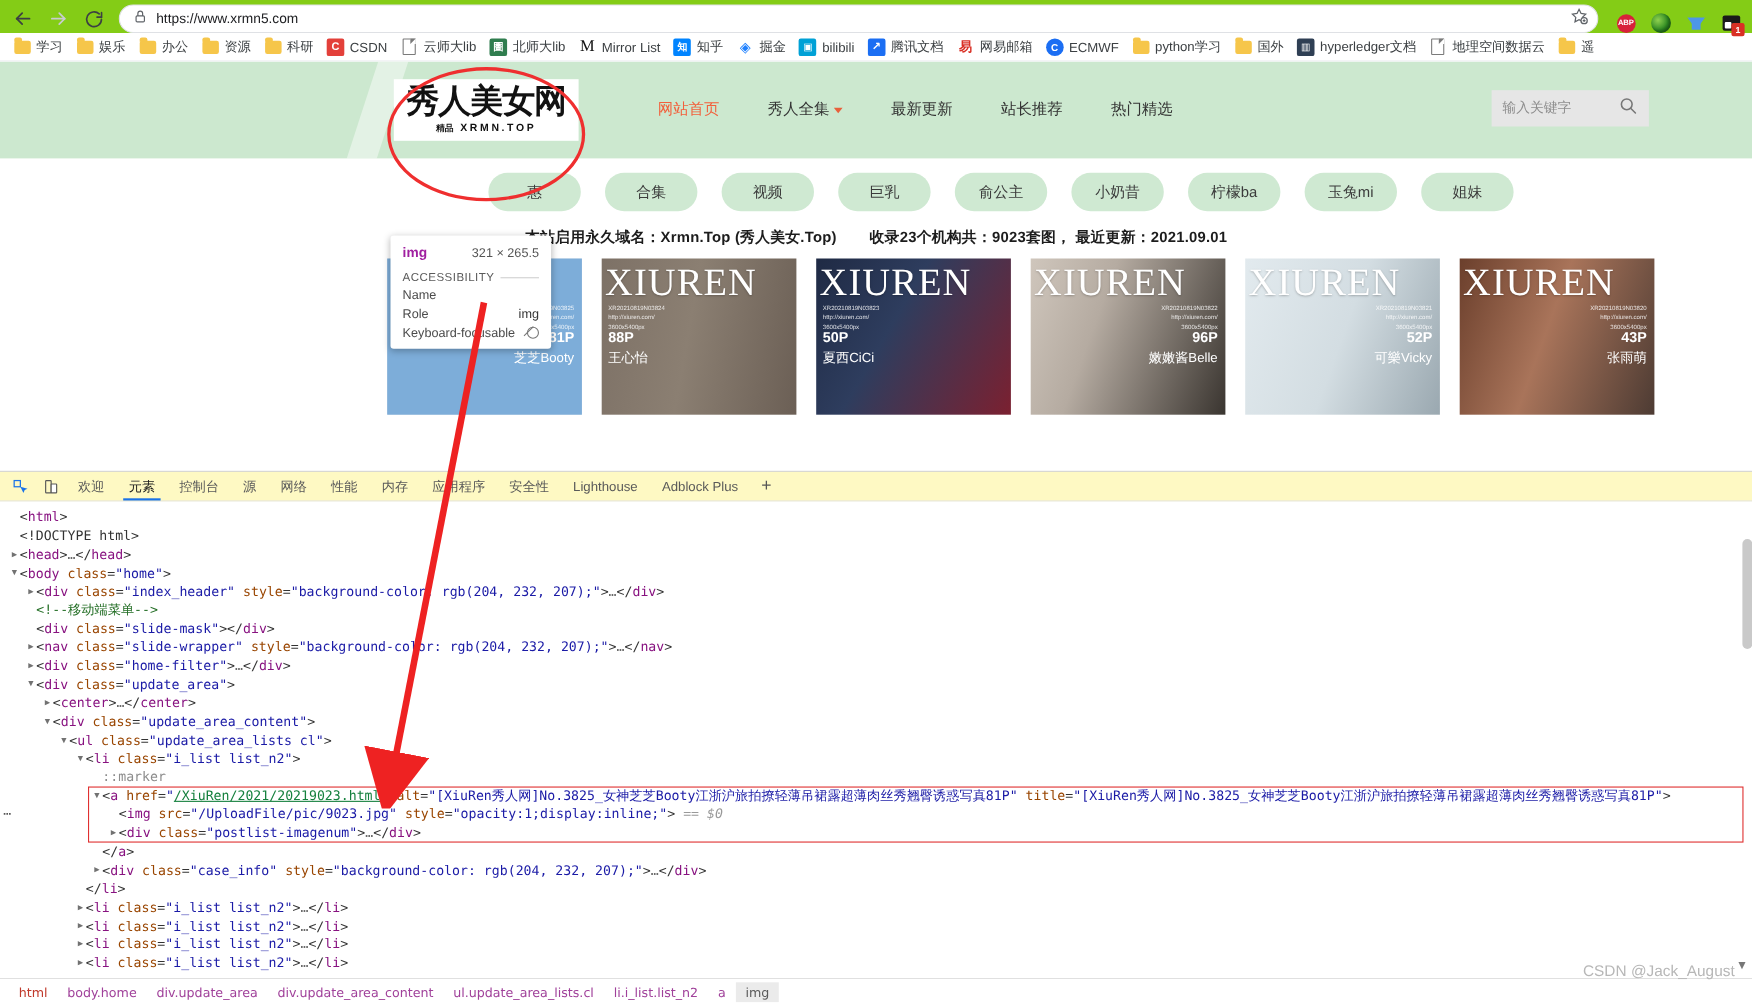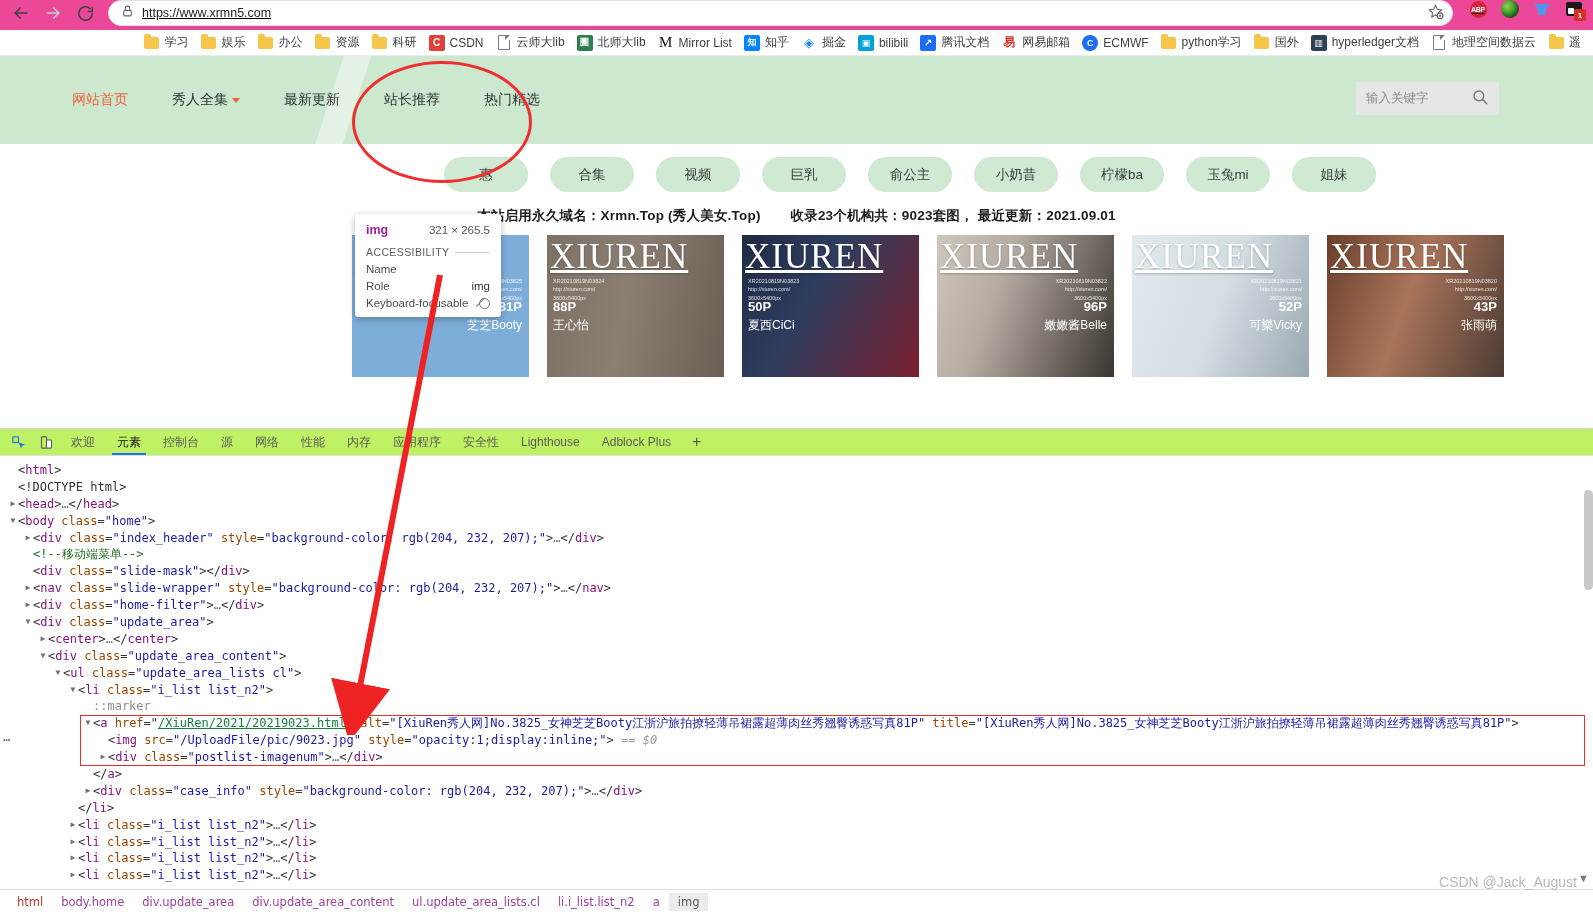--- a/index.html
+++ b/index.html
@@ -7,26 +7,25 @@
     margin: 0; padding: 0;
     width: 1593px; height: 914px;
     overflow: hidden;
     font-family: "Liberation Sans", "DejaVu Sans", sans-serif;
     background: #ffffff;
   }
 
   
   .browser-toolbar {
     height: 30px;
-    background: #ec4899;
+    background: #84cc16;
     display: flex;
-    align-items: flex-start;
+    align-items: flex-end;
     padding: 0 6px;
     gap: 2px;
-    text-decoration: underline;
   }
   .nav-btn {
     width: 30px; height: 26px;
     display: flex; align-items: center; justify-content: center;
     border-radius: 4px;
     color: #3c4043;
     flex: 0 0 auto;
   }
   .nav-btn.disabled { color: #c8ccd0; }
   .nav-btn svg { display: block; }
@@ -81,21 +80,20 @@
   
   .bookmarks-bar {
     height: 26px;
     background: #ffffff;
     display: flex;
     align-items: center;
     padding: 0 6px;
     gap: 0px;
     overflow: hidden;
     border-bottom: 1px solid #e8eaed;
-    justify-content: flex-end;
   }
   .bm {
     display: flex; align-items: center;
     gap: 5px;
     padding: 2px 6px;
     border-radius: 4px;
     font-size: 12px;
     color: #3c4043;
     white-space: nowrap;
     flex: 0 0 auto;
@@ -214,21 +212,20 @@
     width: 177px; height: 142px;
     position: relative; overflow: hidden;
     flex: 0 0 auto;
   }
   .thumb .xiuren-word {
     position: absolute; top: 2px; left: 3px;
     font-family: "Liberation Serif", "DejaVu Serif", serif;
     font-size: 35px; color: #fff; letter-spacing: 1px;
     text-shadow: 0 1px 2px rgba(0,0,0,.25);
     white-space: nowrap;
-    text-decoration: underline;
   }
   .thumb .meta {
     position: absolute; font-size: 5.5px; color: rgba(255,255,255,.85); line-height: 1.5;
   }
   .thumb .pcount { position: absolute; font-size: 13px; color: #fff; font-weight: bold; }
   .thumb .model { position: absolute; font-size: 12px; color: #fff; }
   .thumb-overlay-blue {
     position:absolute; inset:0; background: rgba(111,168,220,.55);
   }
 
@@ -289,21 +286,21 @@
     background: #ffffff;
     border-top: 1px solid #d0d0d0;
     display: flex; flex-direction: column;
     font-family: "Liberation Sans", sans-serif;
   }
   .dt-tabbar {
     height: 27px;
     display: flex; align-items: stretch;
     border-bottom: 1px solid #e0e0e0;
     padding-left: 4px;
-    background: #bef264;
+    background: #fef9c3;
   }
   .dt-toolicon {
     width: 28px; display: flex; align-items: center; justify-content: center;
     flex: 0 0 auto;
   }
   .dt-tab {
     display: flex; align-items: center;
     padding: 0 11px;
     font-size: 12px;
     color: #5a5a5a;
@@ -565,20 +562,24 @@
       <span class="fav">
         <span class="folder"></span>
       </span>
       <span>遥</span>
     </div>
 </div>
 
 <div class="page-viewport">
 
   <div class="site-header">
+    <div class="logo">
+      <div class="cn">秀人美女网</div>
+      <div class="en"><span class="pre">精品</span><span>XRMN.TOP</span></div>
+    </div>
     <nav class="site-nav">
       <a class="active">网站首页</a>
       <a><span>秀人全集</span><span class="caret-dn"></span></a>
       <a>最新更新</a>
       <a>站长推荐</a>
       <a>热门精选</a>
     </nav>
     <div class="search-box">
       <span class="ph">输入关键字</span>
       <span class="mag">

